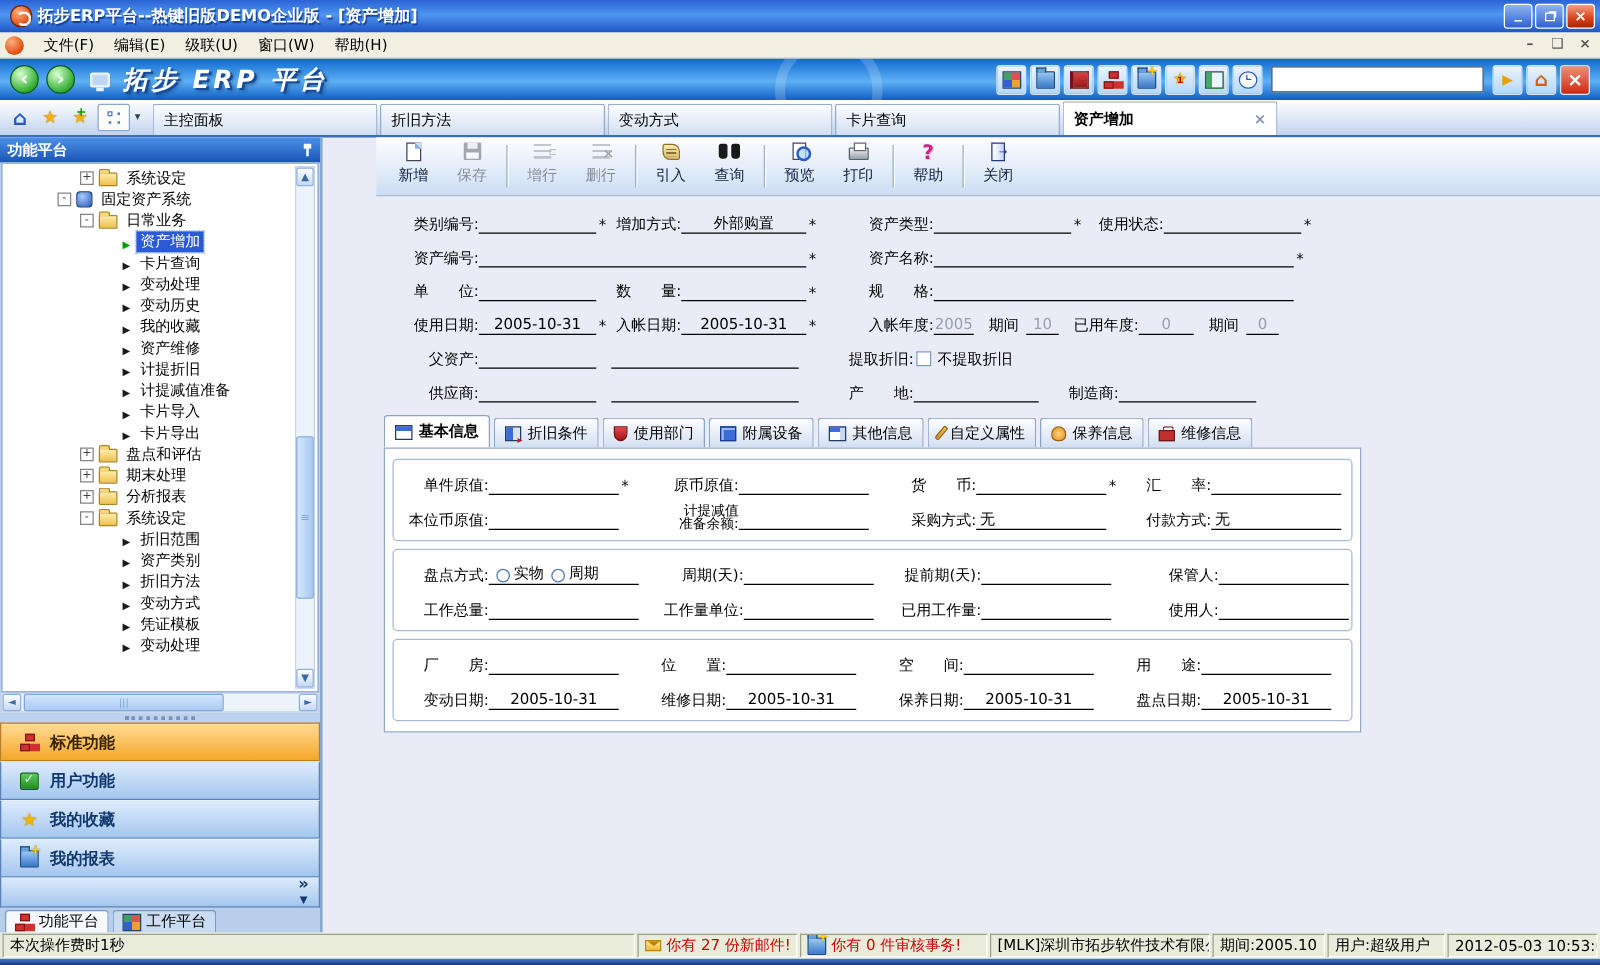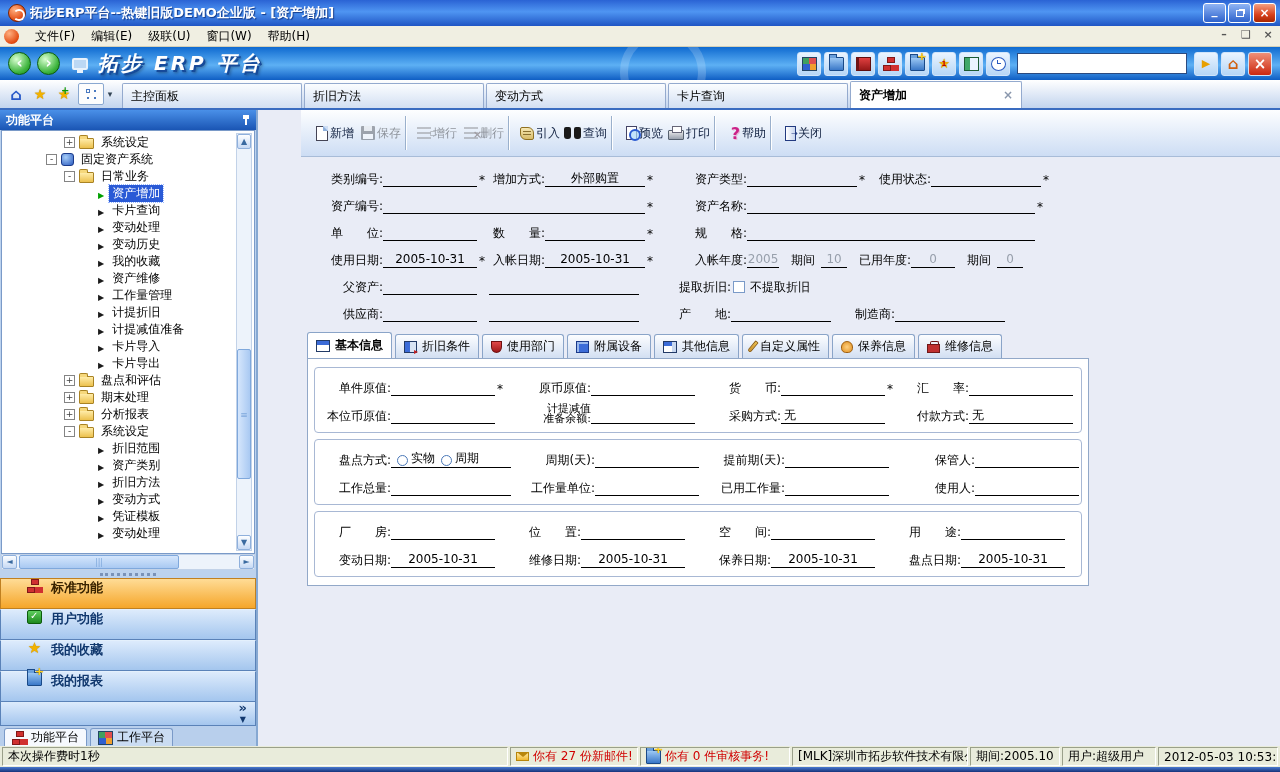--- a/index.html
+++ b/index.html
@@ -78,21 +78,21 @@
   .vscroll{position:absolute;top:2px;right:2px;bottom:2px;width:16px;background:#edf3fb;border:1px solid #c2d2e8;display:flex;flex-direction:column;}
   .sbtn{height:15px;flex:none;background:linear-gradient(#fdfeff,#c6d9f4);border:1px solid #8fb0dc;border-radius:2px;color:#3a6aa0;font-size:8px;text-align:center;line-height:13px;}
   .vtrack{flex:1;position:relative;}
   .vthumb{position:absolute;left:0;right:0;top:200px;height:130px;background:linear-gradient(90deg,#d5e6fc,#a9c9f2);border:1px solid #7fa8dc;border-radius:2px;color:#7fa8dc;text-align:center;font-size:9px;line-height:130px;}
   .hscroll{height:16px;margin:0 1px;background:#edf3fb;border:1px solid #c2d2e8;display:flex;}
   .sbtn.h{width:15px;height:100%;line-height:12px;}
   .htrack{flex:1;position:relative;}
   .hthumb{position:absolute;top:0;bottom:0;left:2px;width:160px;background:linear-gradient(#d5e6fc,#a9c9f2);border:1px solid #7fa8dc;border-radius:2px;color:#7fa8dc;text-align:center;font-size:8px;line-height:13px;}
   .splitter{height:8px;display:flex;align-items:center;justify-content:center;}
   .splitter span{width:56px;border-top:3px dotted #7a92b8;}
-  .pbtn{height:31px;border:1px solid #5a82b8;border-top-color:#e4f0fc;display:flex;gap:9px;padding-left:26px;background:linear-gradient(#ddeBFC,#a4c6ee);font-weight:bold;color:#11386e;font-size:13px;}
+  .pbtn{height:31px;border:1px solid #5a82b8;border-top-color:#e4f0fc;display:flex;align-items:center;gap:9px;padding-left:15px;background:linear-gradient(#ddeBFC,#a4c6ee);font-weight:bold;color:#11386e;font-size:13px;}
   .pbtn.active{background:linear-gradient(#ffdc96,#f5a62a);border-color:#c08020;color:#3a2400;}
   .expandbar{height:24px;background:linear-gradient(#ddebfc,#a4c6ee);border:1px solid #5a82b8;border-top:none;position:relative;}
   .chev{position:absolute;right:8px;top:0px;color:#11386e;font-weight:bold;font-size:13px;line-height:12px;text-align:center;}
   .chev small{display:block;font-size:8px;}
   .btabs{height:20px;background:#b8cfec;display:flex;gap:3px;padding:2px 0 0 4px;}
   .btab{display:flex;align-items:center;gap:4px;padding:0 7px;font-size:12px;border:1px solid #7a9ac8;border-bottom:none;border-radius:3px 3px 0 0;background:#cadcf2;white-space:nowrap;}
   .btab.active{background:#f6f9fe;}
 
   
   .ic-org-chart-icon{width:15px;height:13px;position:relative;}
@@ -110,21 +110,21 @@
   .ic-star-rank-icon::before{content:"★";color:#f2b200;font-size:13px;text-shadow:0 0 1px #a07000;}
   .ic-star-rank-icon::after{content:"1";position:absolute;left:5px;top:3px;font-size:7px;color:#c00000;font-weight:bold;}
   .ic-contact-card-icon{width:14px;height:11px;background:linear-gradient(90deg,#40a868 35%,#eaf4ff 0);border:1px solid #1c5c34;}
   .ic-clock-icon{width:13px;height:13px;border:1px solid #2a5ac0;border-radius:50%;background:#fff;position:relative;}
   .ic-clock-icon::before{content:"";position:absolute;left:5px;top:2px;width:1px;height:4px;background:#2a5ac0;}
   .ic-clock-icon::after{content:"";position:absolute;left:5px;top:5px;width:4px;height:1px;background:#2a5ac0;}
 
   
   .main{flex:1;display:flex;flex-direction:column;background:#e9ecf6;min-width:0;}
   .mtoolbar{height:47px;background:linear-gradient(#fdfeff,#cdddf4);border-bottom:1px solid #a8bcd8;display:flex;align-items:center;padding-left:6px;flex:none;}
-  .tbtn{width:47px;height:42px;display:flex;align-items:center;justify-content:flex-end;gap:2px;color:#102040;border-radius:3px;}
+  .tbtn{width:47px;height:42px;display:flex;flex-direction:column;align-items:center;justify-content:flex-start;gap:2px;color:#102040;border-radius:3px;}
   .tbtn.disabled{opacity:.45;filter:grayscale(.9);}
   .icobox{height:18px;display:flex;align-items:center;justify-content:center;}
   .tsep{display:none;}
   .tsep.show{display:block;width:1px;height:34px;background:#9ab0cc;margin:0 4px;box-shadow:1px 0 0 #fff;}
   .ic-new-icon{width:12px;height:15px;background:#fff;border:1px solid #445;position:relative;}
   .ic-new-icon::after{content:"";position:absolute;right:-1px;top:-1px;border-style:solid;border-width:0 5px 5px 0;border-color:transparent #cdddf4 #8fb0dc transparent;}
   .ic-save-icon{width:14px;height:14px;background:#234a9e;position:relative;border-radius:1px;}
   .ic-save-icon::before{content:"";position:absolute;left:3px;top:0;width:8px;height:5px;background:#dfe8f4;}
   .ic-save-icon::after{content:"";position:absolute;left:2px;bottom:1px;width:10px;height:5px;background:#fff;}
   .ic-add-row-icon,.ic-del-row-icon{width:14px;height:12px;background:repeating-linear-gradient(180deg,#7a8aa0 0 2px,transparent 2px 5px);position:relative;}
@@ -345,25 +345,20 @@
           <span class="marker"></span>
           <span class="tlabel">我的收藏</span>
         </div>
 
         <div class="trow lv4 leaf">
 
           <span class="marker"></span>
           <span class="tlabel">资产维修</span>
         </div>
 
-        <div class="trow lv4 leaf">
-
-          <span class="marker"></span>
-          <span class="tlabel">工作量管理</span>
-        </div>
 
         <div class="trow lv4 leaf">
 
           <span class="marker"></span>
           <span class="tlabel">计提折旧</span>
         </div>
 
         <div class="trow lv4 leaf">
 
           <span class="marker"></span>

